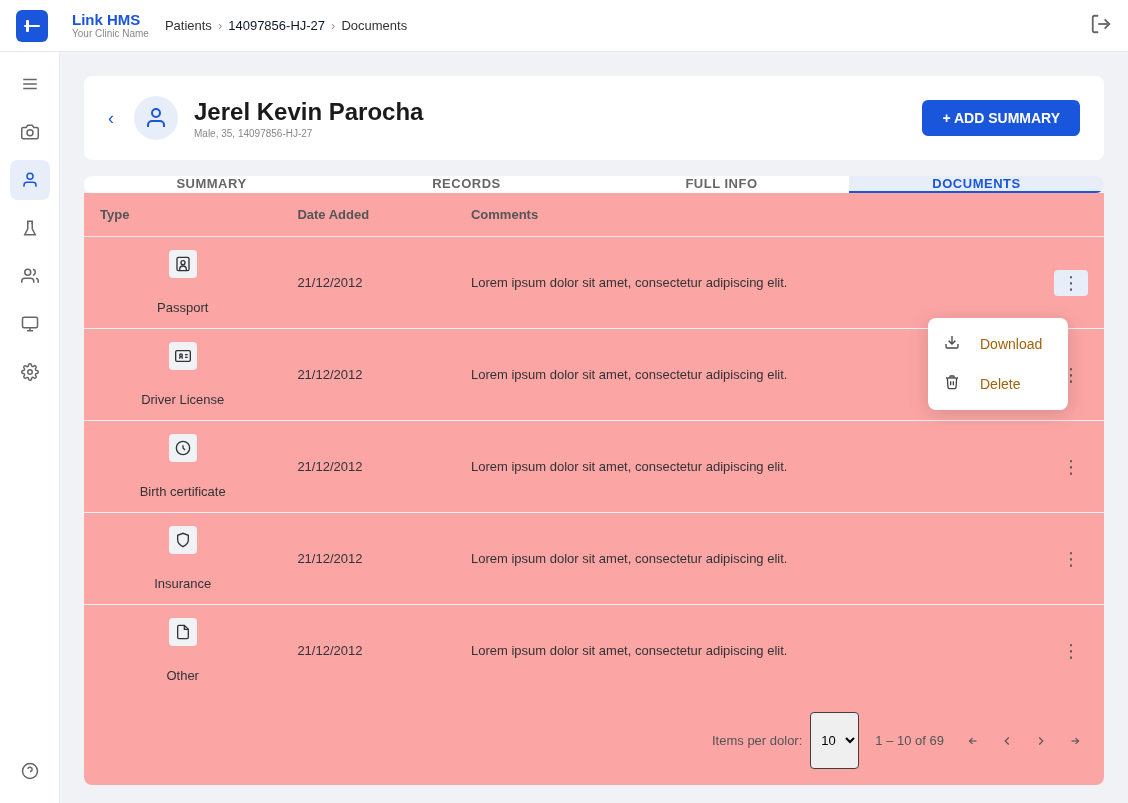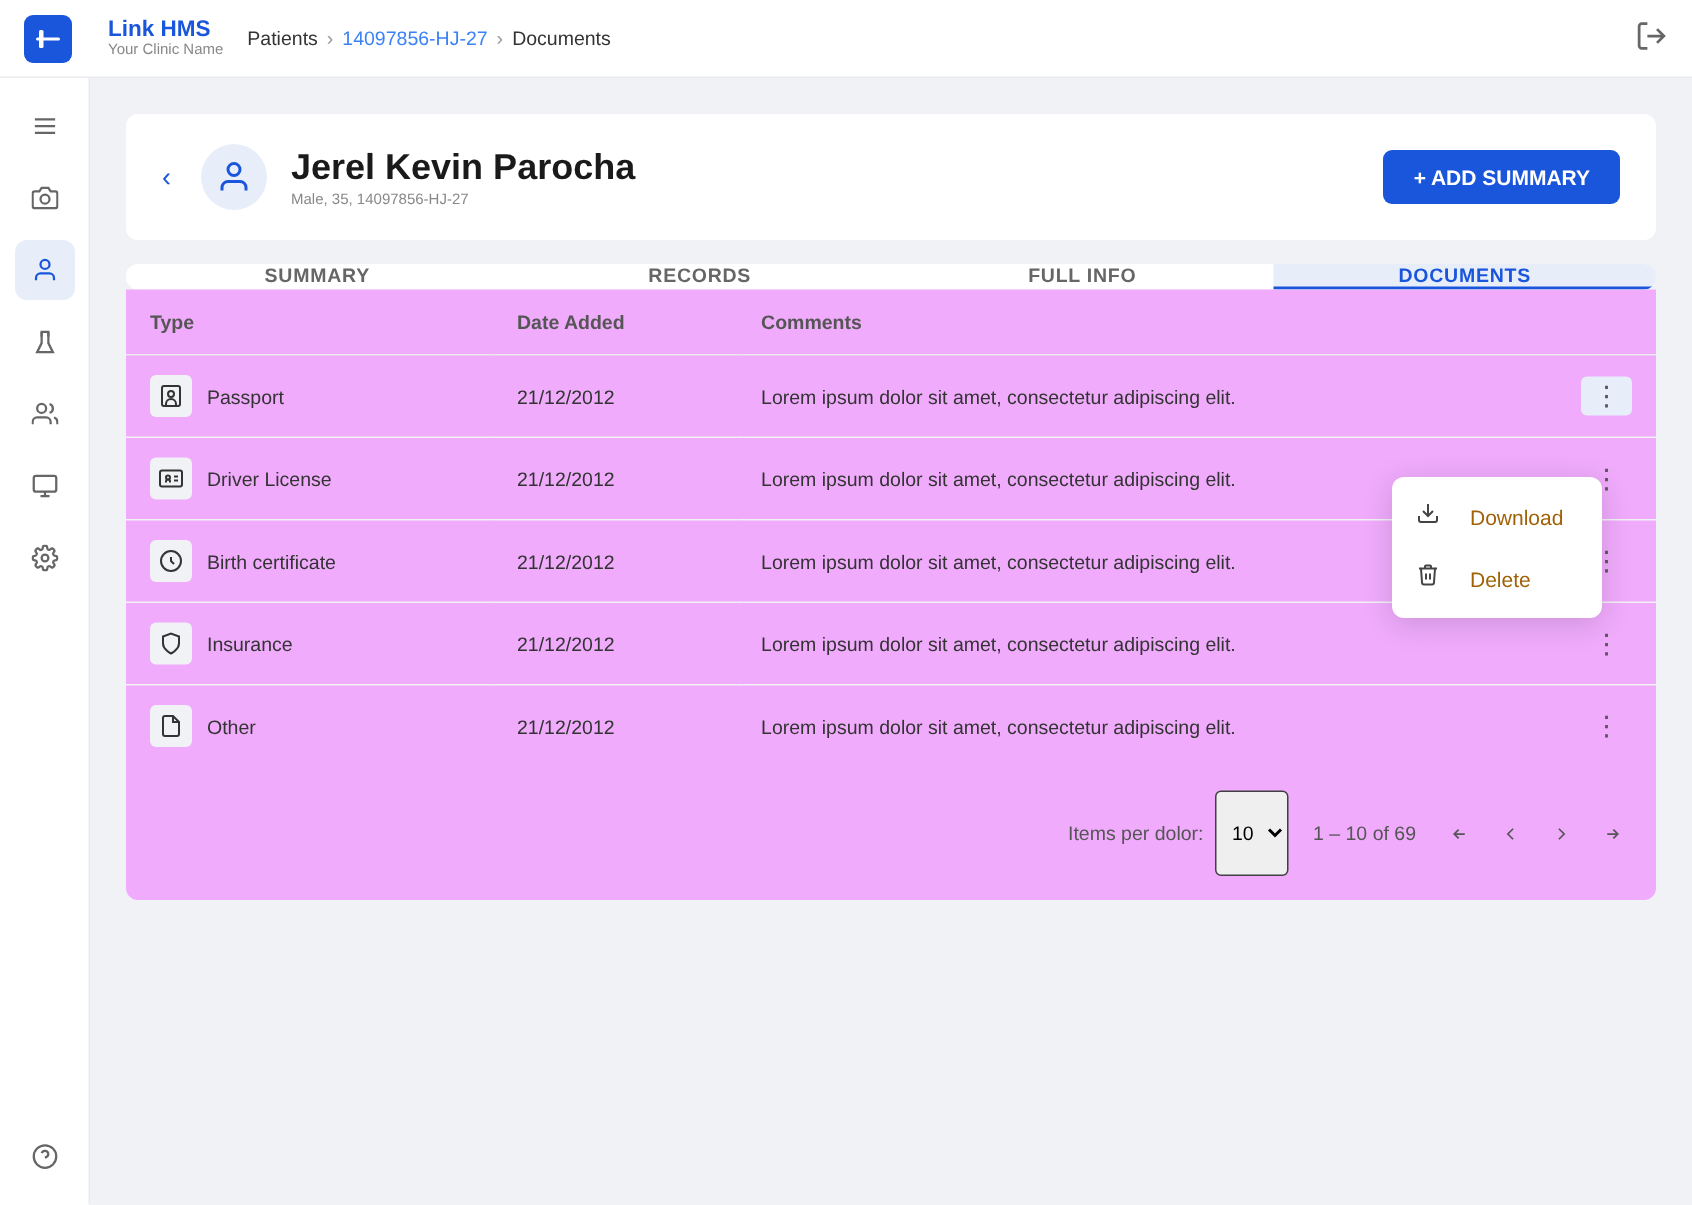--- a/index.html
+++ b/index.html
@@ -129,21 +129,21 @@
       border-bottom: 2px solid transparent;
     }
     .tab.active {
       background: #e8eef9;
       color: #1a56db;
       border-bottom: 2px solid #1a56db;
     }
 
     
     .doc-table-wrap {
-      background: #f0abfc;
+      background: #fca5a5;
       border-radius: 0 0 8px 8px;
       padding: 0 0 16px 0;
       margin-top: 0;
     }
     table {
       width: 100%;
       border-collapse: collapse;
     }
     thead tr th {
       text-align: left;
@@ -157,21 +157,21 @@
       border-bottom: 1px solid #f0f2f5;
     }
     tbody tr:last-child { border-bottom: none; }
     tbody tr td {
       padding: 13px 16px;
       font-size: 13px;
       color: #333;
       vertical-align: middle;
     }
     .doc-type-cell {
-      display: flex; align-items: center; gap: 10px;
+      display: flex; align-items: center; gap: 22px; flex-direction: column;
     }
     .doc-icon {
       width: 28px; height: 28px;
       border-radius: 4px;
       background: #f0f2f5;
       display: flex; align-items: center; justify-content: center;
       font-size: 15px;
       flex-shrink: 0;
     }
     .more-btn {
@@ -235,21 +235,21 @@
       </svg>
     </div>
     <div>
       <div class="topbar-logo-text">Link HMS</div>
       <div class="topbar-logo-sub">Your Clinic Name</div>
     </div>
   </div>
   <div class="breadcrumb">
     <span style="color:#333; cursor:pointer;">Patients</span>
     <span>›</span>
-    <span style="color:#3b82f6; cursor:pointer;">14097856-HJ-27</span>
+    <span style="color:#0f172a; cursor:pointer;">14097856-HJ-27</span>
     <span>›</span>
     <span style="color:#333;">Documents</span>
   </div>
   <div class="topbar-spacer"></div>
   <div class="topbar-exit">
     <svg width="22" height="22" viewBox="0 0 24 24" fill="none" stroke="currentColor" stroke-width="2">
       <path d="M9 21H5a2 2 0 0 1-2-2V5a2 2 0 0 1 2-2h4"></path>
       <polyline points="16 17 21 12 16 7"></polyline>
       <line x1="21" y1="12" x2="9" y2="12"></line>
     </svg>

